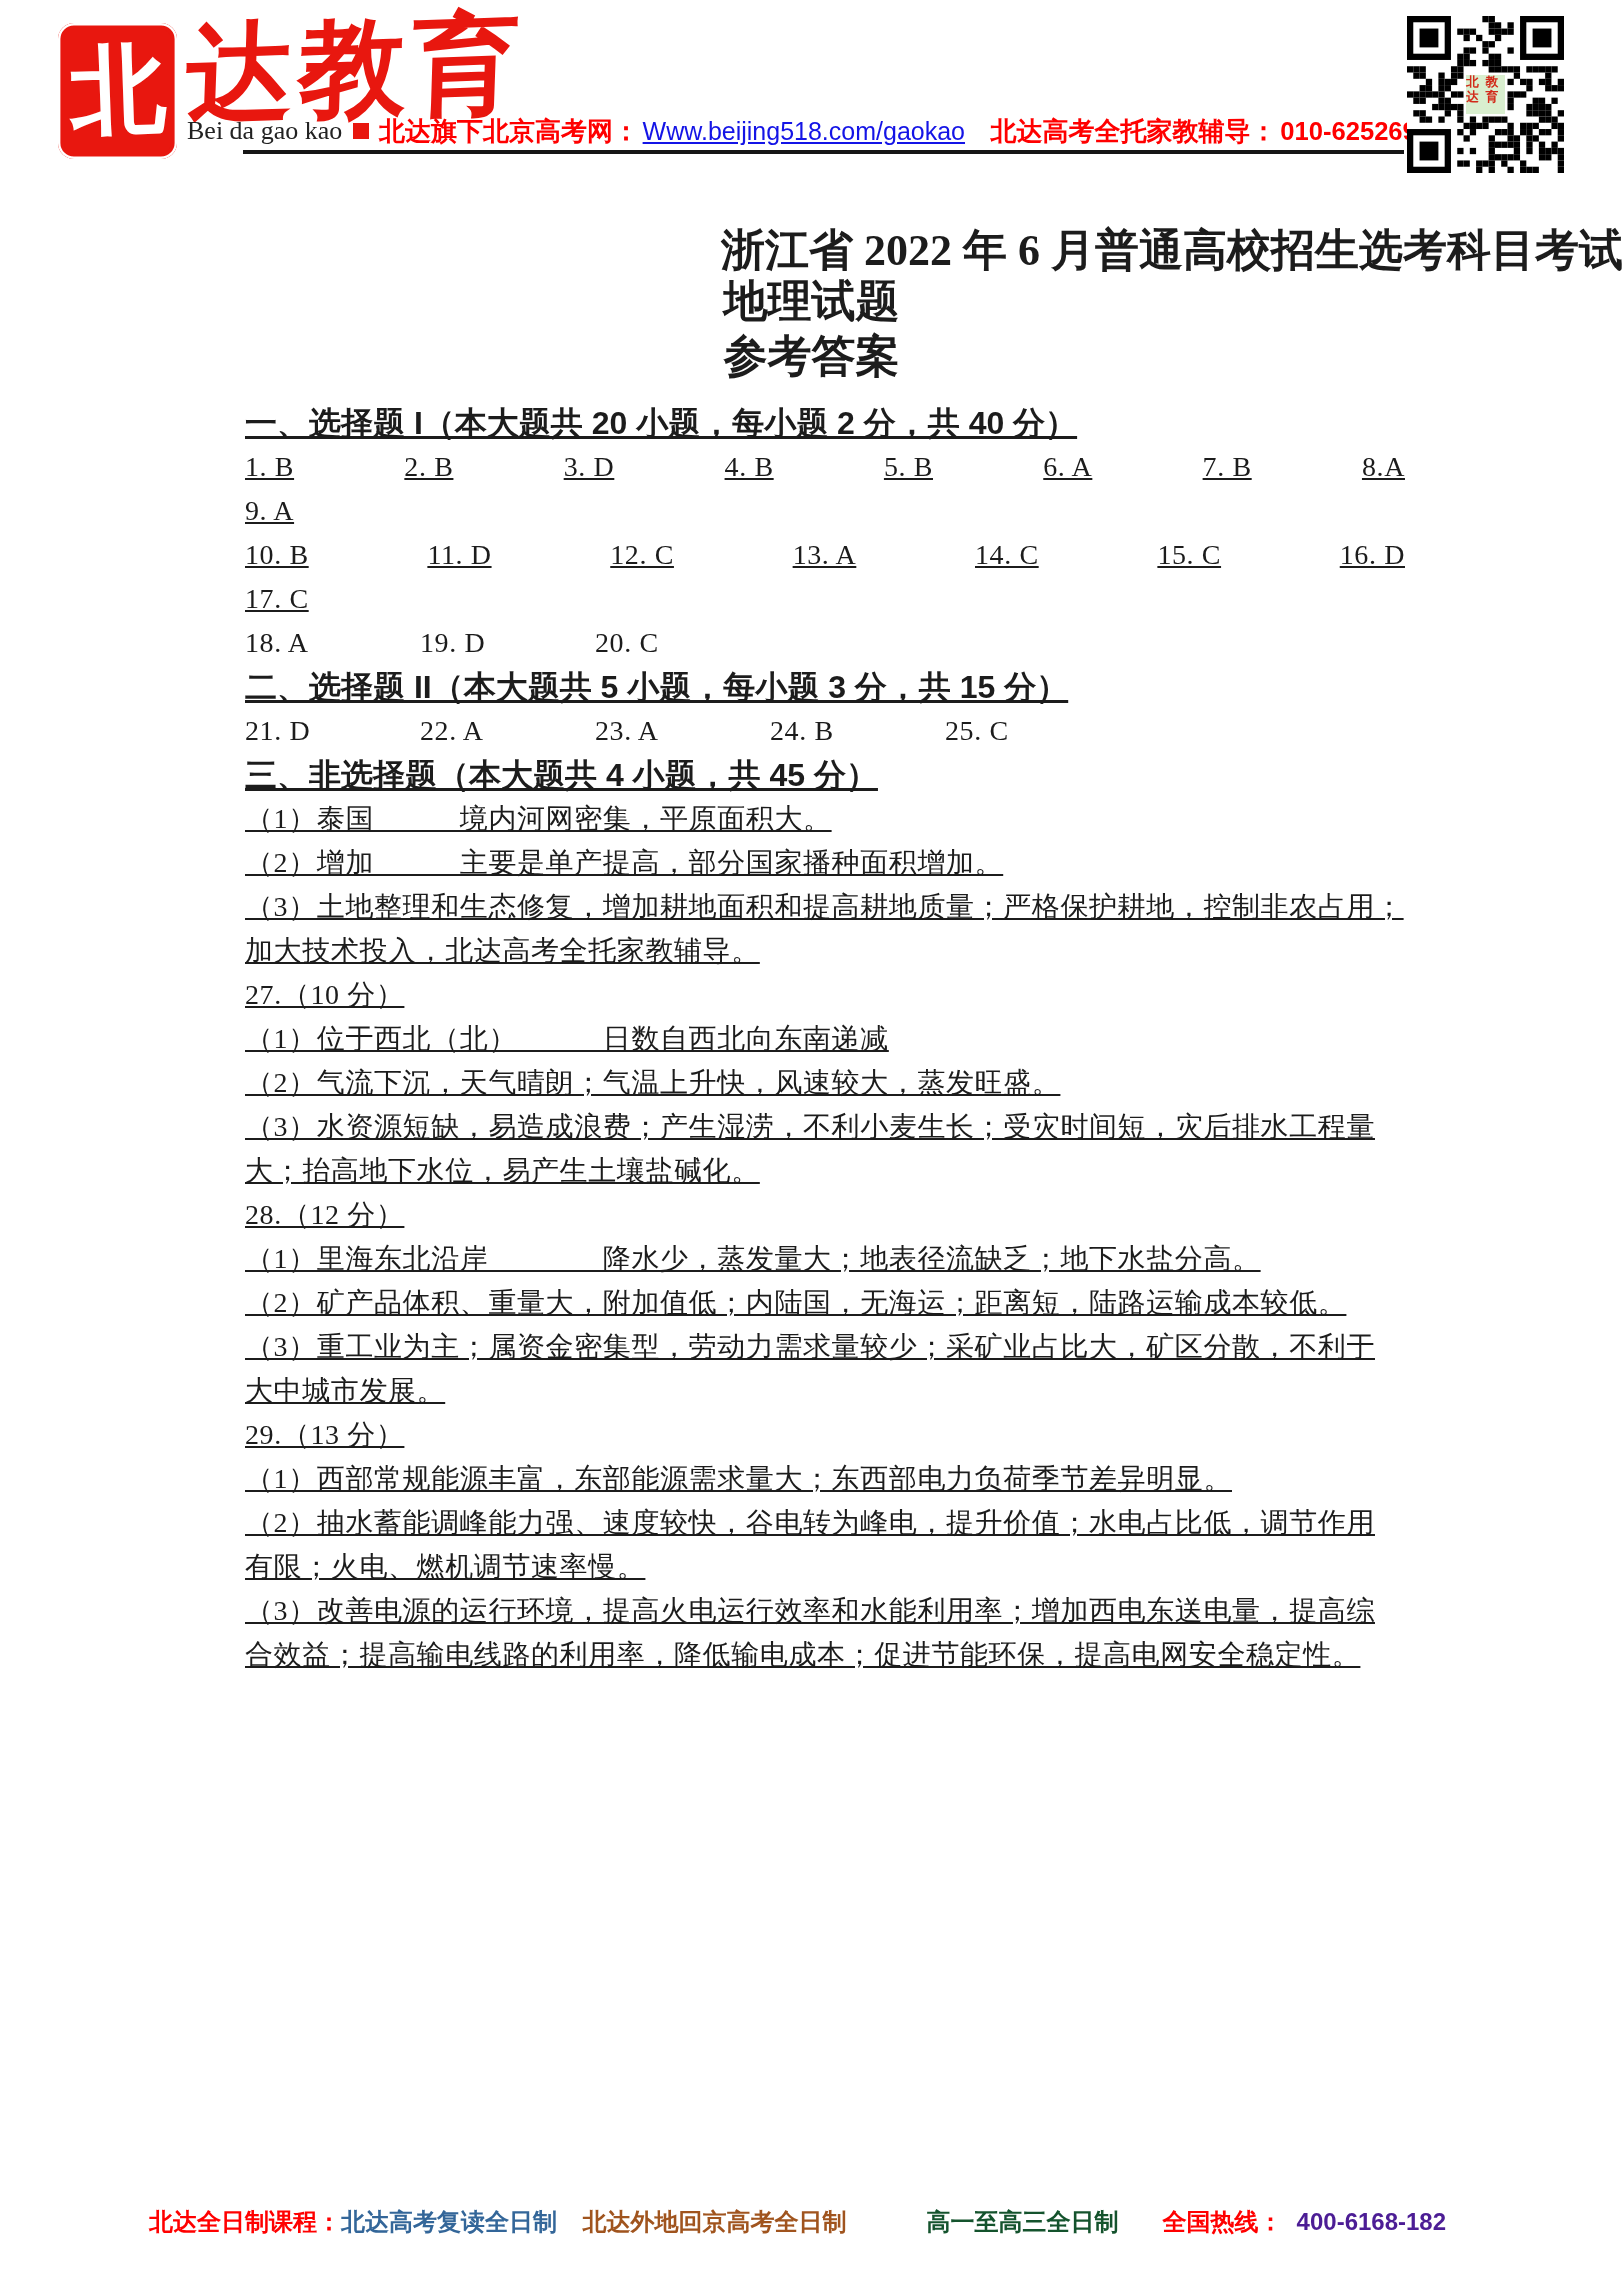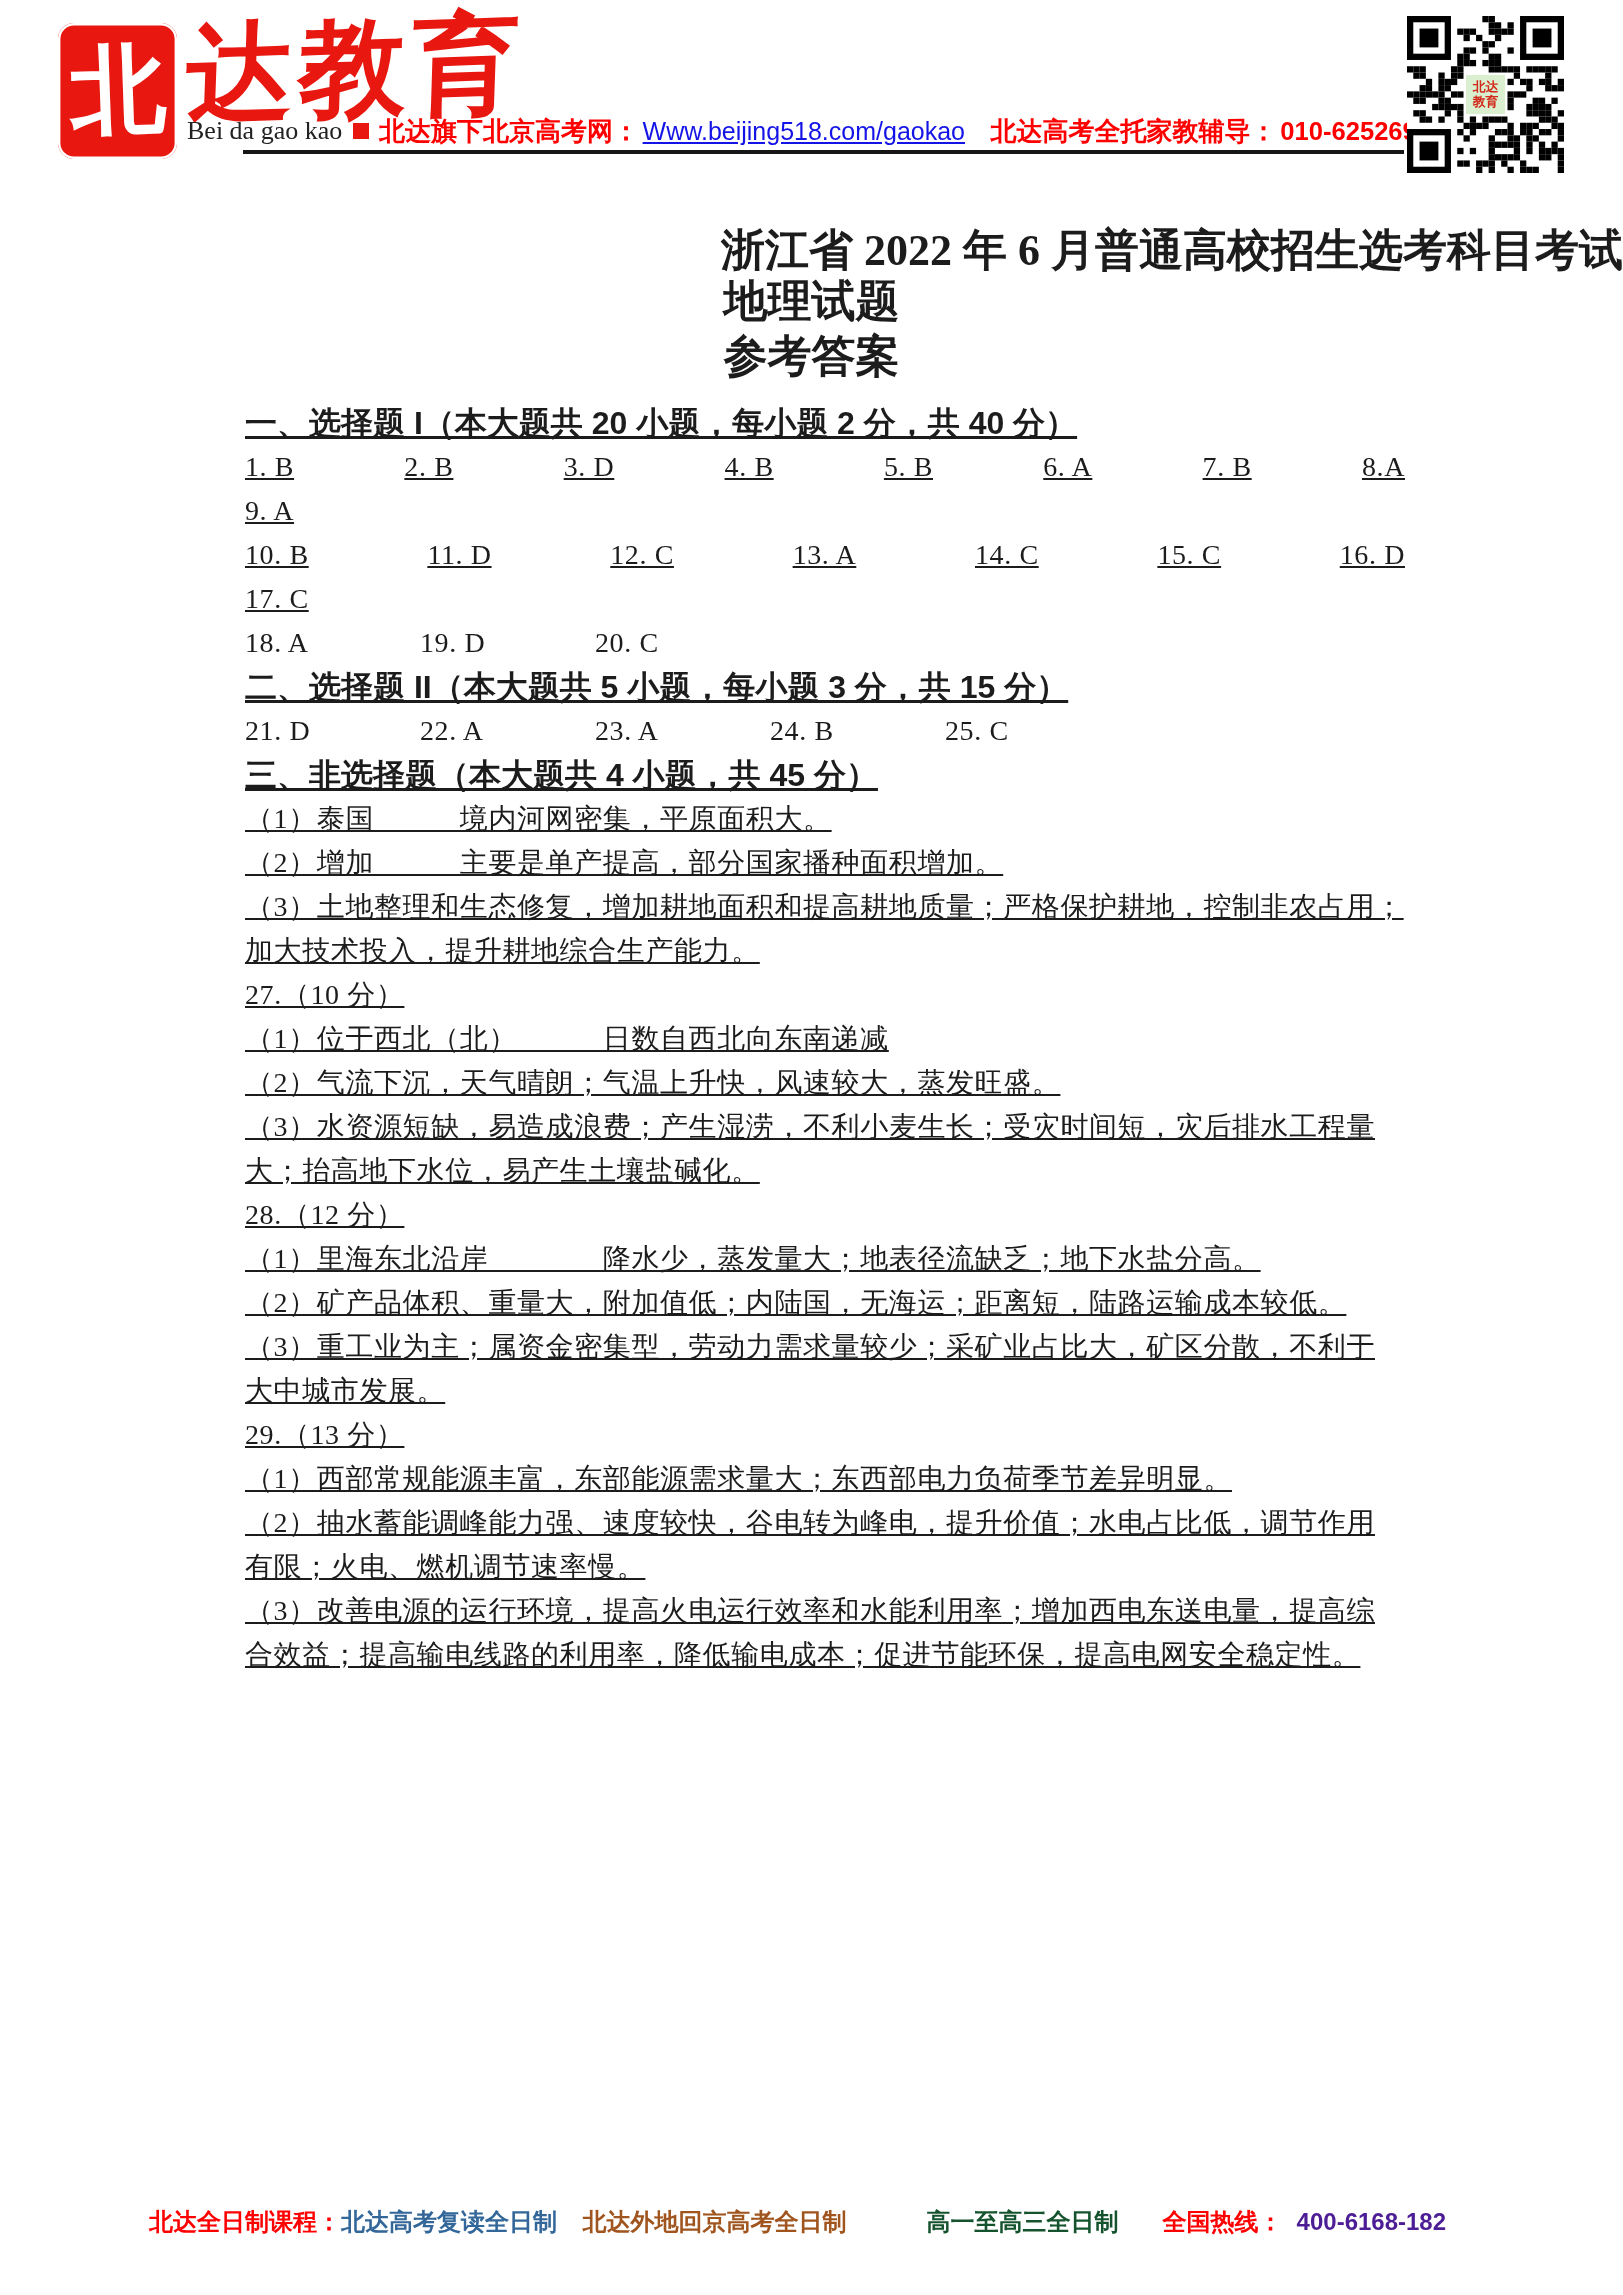--- a/index.html
+++ b/index.html
@@ -32,21 +32,21 @@
     font-family:"Liberation Sans","DejaVu Sans",sans-serif;margin:0 8.5px 0 3.7px;}
   .tutor-label{margin-left:17px;}
   .tutor-phone{font-size:25.6px;font-weight:bold;color:#ff0000;
     font-family:"Liberation Sans","DejaVu Sans",sans-serif;margin-left:3.7px;}
   .divider{position:absolute;left:243px;top:150px;width:1161px;height:3.7px;background:#161616;}
   
   .qr{position:absolute;left:1407px;top:16px;width:157px;height:157px;}
   .qr svg{width:100%;height:100%;display:block;}
   .qr-center{
     position:absolute;left:59px;top:59px;width:39px;height:39px;background:#d9efcf;
-    border-radius:0;display:flex;flex-direction:column;align-items:center;justify-content:center;
+    border-radius:0;display:flex;flex-direction:row;align-items:flex-start;justify-content:center;
     line-height:1.15;
   }
   .qr-center span{color:#d22a1a;font-size:12.8px;font-weight:bold;
     font-family:"Liberation Serif","DejaVu Serif",serif;}
   
   .title{position:absolute;left:0;width:1623px;text-align:center;font-weight:bold;
     font-size:44px;line-height:56px;white-space:nowrap;}
   .title-1{top:223px;text-align:right;}
   .title-2{top:274px;}
   .title-3{top:329px;}
@@ -326,21 +326,21 @@
         <span class="ans">16. D</span>
       </div>
       <div class="line plain">17. C</div>
       <div class="line row-tabbed"><span class="ans">18. A</span><span class="ans">19. D</span><span class="ans">20. C</span></div>
       <div class="line heading">二、选择题 II（本大题共 5 小题，每小题 3 分，共 15 分）</div>
       <div class="line row-tabbed"><span class="ans">21. D</span><span class="ans">22. A</span><span class="ans">23. A</span><span class="ans">24. B</span><span class="ans">25. C</span></div>
       <div class="line heading">三、非选择题（本大题共 4 小题，共 45 分）</div>
       <div class="line plain">（1）泰国　　　境内河网密集，平原面积大。</div>
       <div class="line plain">（2）增加　　　主要是单产提高，部分国家播种面积增加。</div>
       <div class="line plain">（3）土地整理和生态修复，增加耕地面积和提高耕地质量；严格保护耕地，控制非农占用；</div>
-      <div class="line plain">加大技术投入，提升耕地综合生产能力。</div>
+      <div class="line plain">加大技术投入，北达高考全托家教辅导。</div>
       <div class="line plain">27.（10 分）</div>
       <div class="line plain">（1）位于西北（北）　　　日数自西北向东南递减</div>
       <div class="line plain">（2）气流下沉，天气晴朗；气温上升快，风速较大，蒸发旺盛。</div>
       <div class="line plain">（3）水资源短缺，易造成浪费；产生湿涝，不利小麦生长；受灾时间短，灾后排水工程量</div>
       <div class="line plain">大；抬高地下水位，易产生土壤盐碱化。</div>
       <div class="line plain">28.（12 分）</div>
       <div class="line plain">（1）里海东北沿岸　　　　降水少，蒸发量大；地表径流缺乏；地下水盐分高。</div>
       <div class="line plain">（2）矿产品体积、重量大，附加值低；内陆国，无海运；距离短，陆路运输成本较低。</div>
       <div class="line plain">（3）重工业为主；属资金密集型，劳动力需求量较少；采矿业占比大，矿区分散，不利于</div>
       <div class="line plain">大中城市发展。</div>

